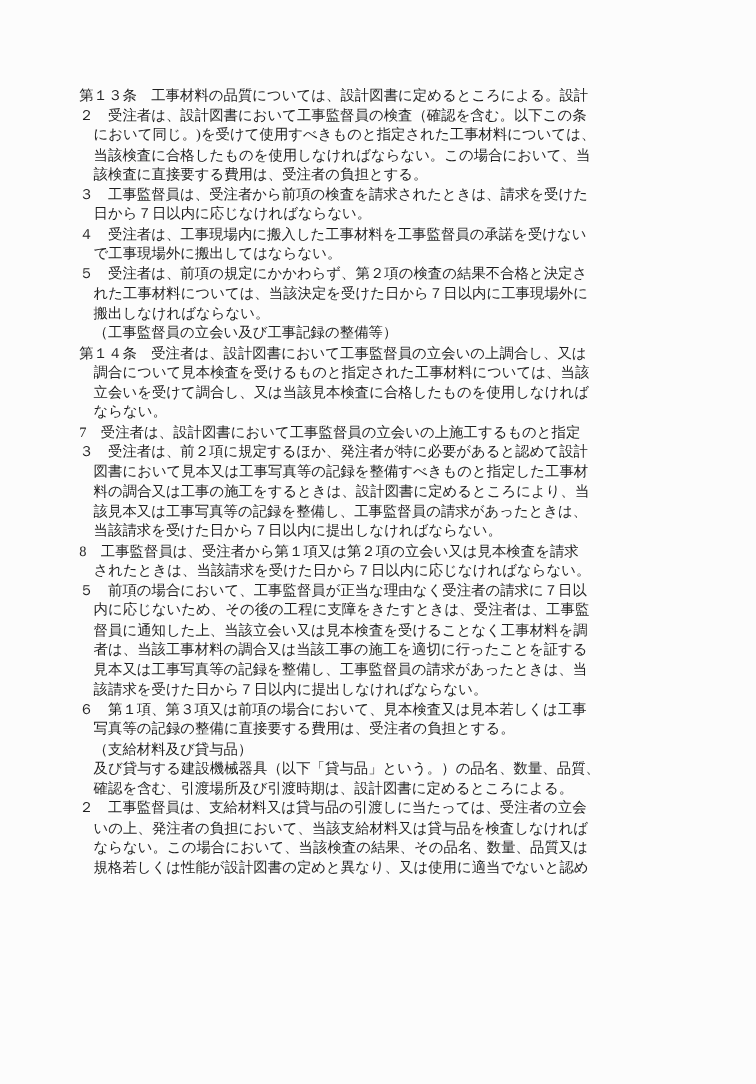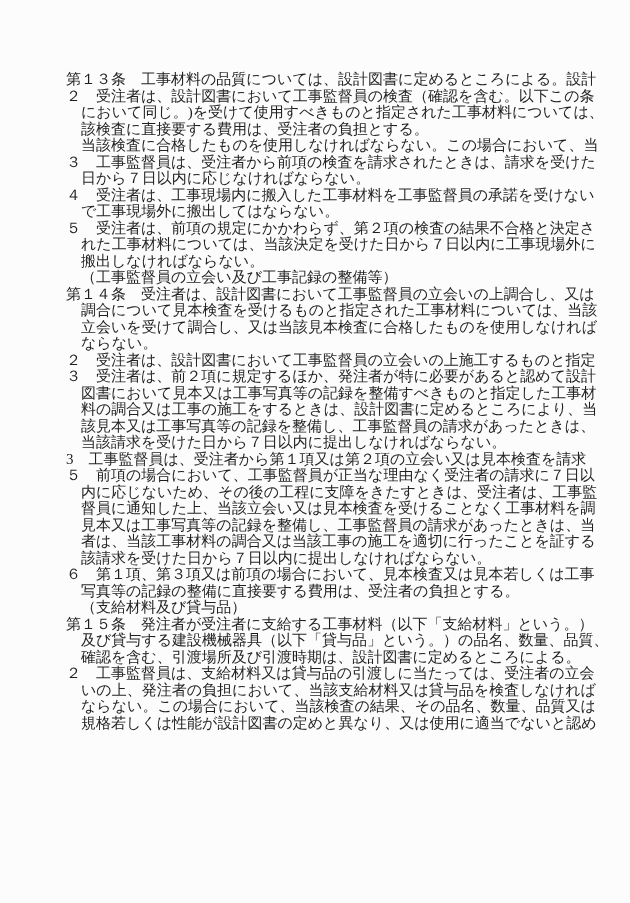--- a/index.html
+++ b/index.html
@@ -10,69 +10,69 @@
     height: 903px;
     background: #fcfcfc;
     overflow: hidden;
   }
   .doc {
     position: absolute;
     left: 66px;
     top: 71px;
     width: 504px;
     font-family: "Liberation Serif", "DejaVu Serif", serif;
-    font-size: 15px;
+    font-size: 12px;
     line-height: 16.5px;
     color: #1f1f1f;
     letter-spacing: 0;
   }
   .line {
     white-space: pre;
     height: 16.5px;
   }
 </style>
 </head>
 <body>
 
 <div class="page" style="background: rgb(252, 252, 252);">
   <div class="doc" style="color: rgb(31, 31, 31);">
       <div class="line">第１３条　工事材料の品質については、設計図書に定めるところによる。設計</div>
       <div class="line">２　受注者は、設計図書において工事監督員の検査（確認を含む。以下この条</div>
       <div class="line">　において同じ。)を受けて使用すべきものと指定された工事材料については、</div>
+      <div class="line">　当該検査に合格したものを使用しなければならない。この場合において、当</div>
       <div class="line">　該検査に直接要する費用は、受注者の負担とする。</div>
-      <div class="line">　当該検査に合格したものを使用しなければならない。この場合において、当</div>
       <div class="line">３　工事監督員は、受注者から前項の検査を請求されたときは、請求を受けた</div>
       <div class="line">　日から７日以内に応じなければならない。</div>
       <div class="line">４　受注者は、工事現場内に搬入した工事材料を工事監督員の承諾を受けない</div>
       <div class="line">　で工事現場外に搬出してはならない。</div>
       <div class="line">５　受注者は、前項の規定にかかわらず、第２項の検査の結果不合格と決定さ</div>
       <div class="line">　れた工事材料については、当該決定を受けた日から７日以内に工事現場外に</div>
       <div class="line">　搬出しなければならない。</div>
       <div class="line">　（工事監督員の立会い及び工事記録の整備等）</div>
       <div class="line">第１４条　受注者は、設計図書において工事監督員の立会いの上調合し、又は</div>
       <div class="line">　調合について見本検査を受けるものと指定された工事材料については、当該</div>
       <div class="line">　立会いを受けて調合し、又は当該見本検査に合格したものを使用しなければ</div>
       <div class="line">　ならない。</div>
-      <div class="line">２　受注者は、設計図書において工事監督員の立会いの上施工するものと指定</div>
+      <div class="line">7　受注者は、設計図書において工事監督員の立会いの上施工するものと指定</div>
       <div class="line">３　受注者は、前２項に規定するほか、発注者が特に必要があると認めて設計</div>
       <div class="line">　図書において見本又は工事写真等の記録を整備すべきものと指定した工事材</div>
       <div class="line">　料の調合又は工事の施工をするときは、設計図書に定めるところにより、当</div>
       <div class="line">　該見本又は工事写真等の記録を整備し、工事監督員の請求があったときは、</div>
       <div class="line">　当該請求を受けた日から７日以内に提出しなければならない。</div>
-      <div class="line">3　工事監督員は、受注者から第１項又は第２項の立会い又は見本検査を請求</div>
+      <div class="line">8　工事監督員は、受注者から第１項又は第２項の立会い又は見本検査を請求</div>
+      <div class="line">　されたときは、当該請求を受けた日から７日以内に応じなければならない。</div>
       <div class="line">５　前項の場合において、工事監督員が正当な理由なく受注者の請求に７日以</div>
       <div class="line">　内に応じないため、その後の工程に支障をきたすときは、受注者は、工事監</div>
       <div class="line">　督員に通知した上、当該立会い又は見本検査を受けることなく工事材料を調</div>
+      <div class="line">　者は、当該工事材料の調合又は当該工事の施工を適切に行ったことを証する</div>
       <div class="line">　見本又は工事写真等の記録を整備し、工事監督員の請求があったときは、当</div>
-      <div class="line">　者は、当該工事材料の調合又は当該工事の施工を適切に行ったことを証する</div>
       <div class="line">　該請求を受けた日から７日以内に提出しなければならない。</div>
       <div class="line">６　第１項、第３項又は前項の場合において、見本検査又は見本若しくは工事</div>
       <div class="line">　写真等の記録の整備に直接要する費用は、受注者の負担とする。</div>
       <div class="line">　（支給材料及び貸与品）</div>
-      <div class="line">第１５条　発注者が受注者に支給する工事材料（以下「支給材料」という。）</div>
       <div class="line">　及び貸与する建設機械器具（以下「貸与品」という。）の品名、数量、品質、</div>
       <div class="line">　確認を含む、引渡場所及び引渡時期は、設計図書に定めるところによる。</div>
       <div class="line">２　工事監督員は、支給材料又は貸与品の引渡しに当たっては、受注者の立会</div>
       <div class="line">　いの上、発注者の負担において、当該支給材料又は貸与品を検査しなければ</div>
       <div class="line">　ならない。この場合において、当該検査の結果、その品名、数量、品質又は</div>
       <div class="line">　規格若しくは性能が設計図書の定めと異なり、又は使用に適当でないと認め</div>
     </div>
 </div>
 
 </body></html>

